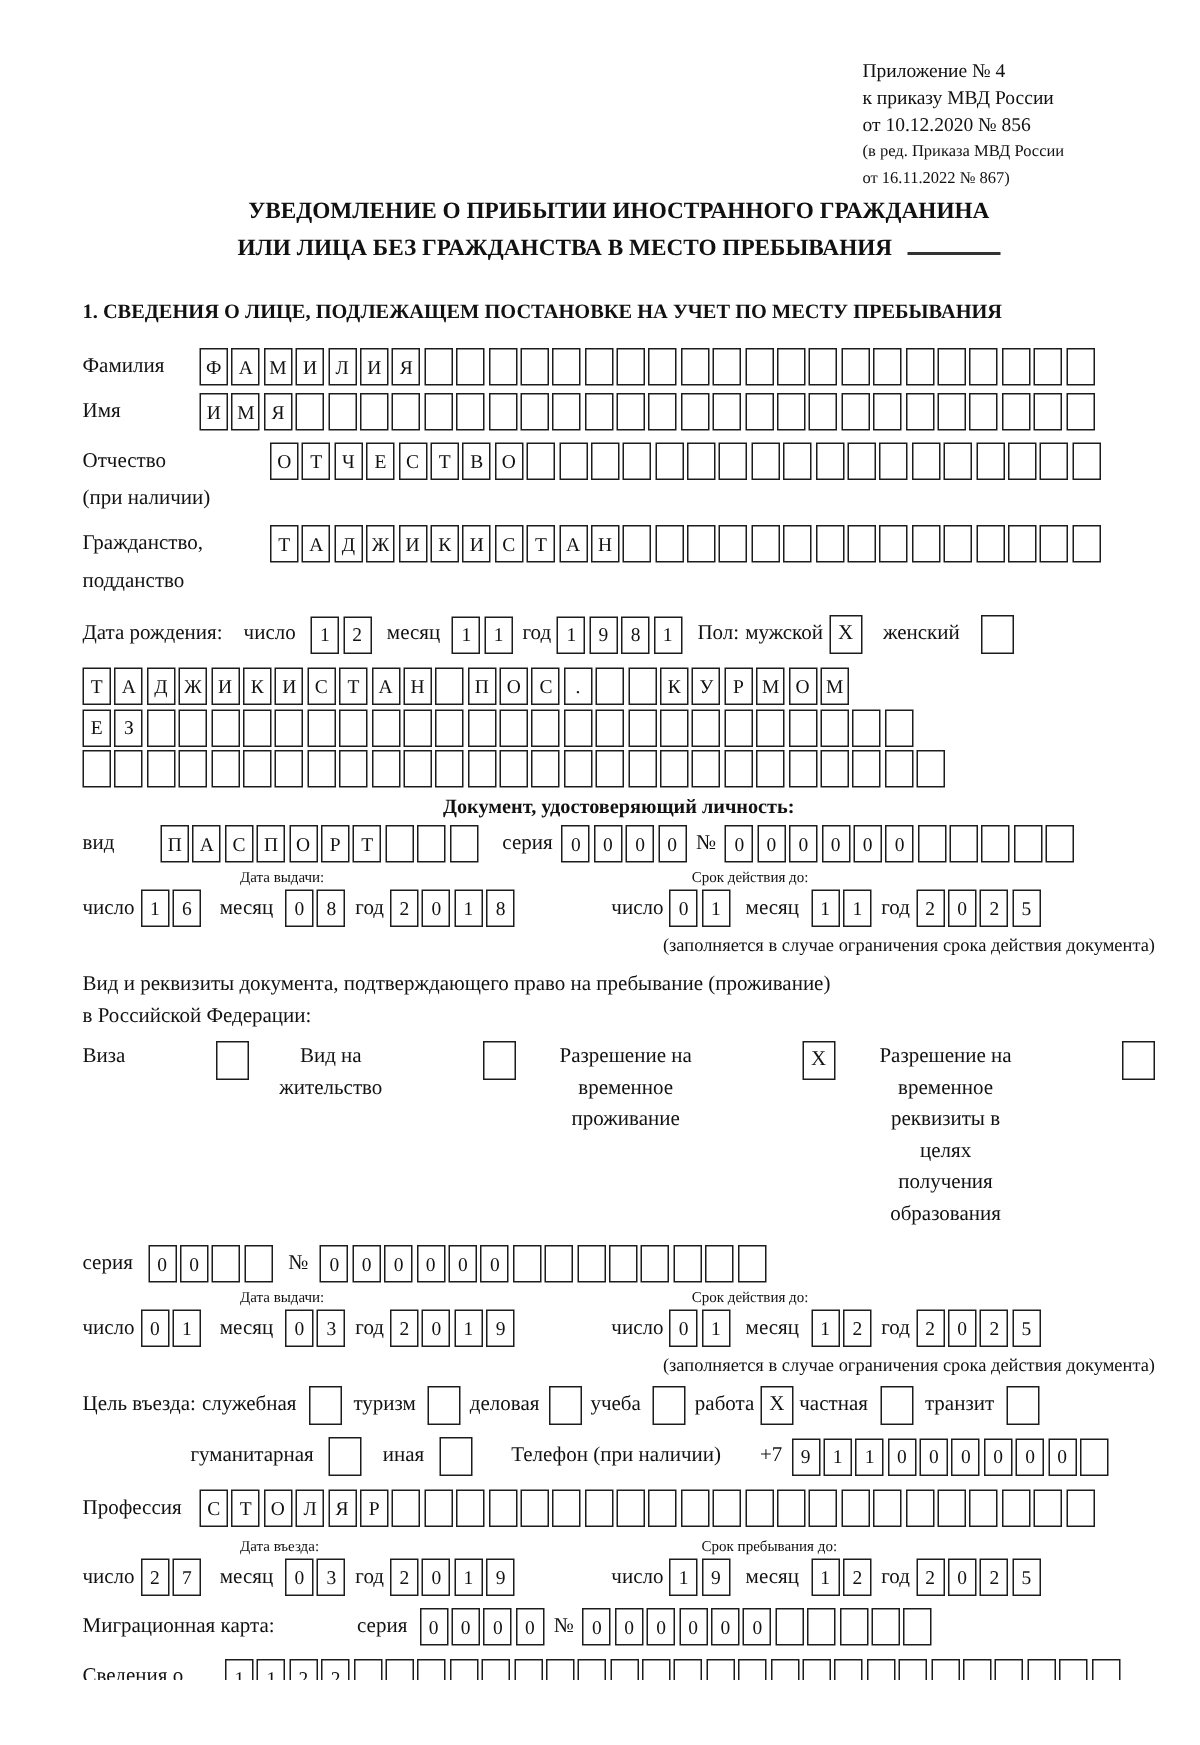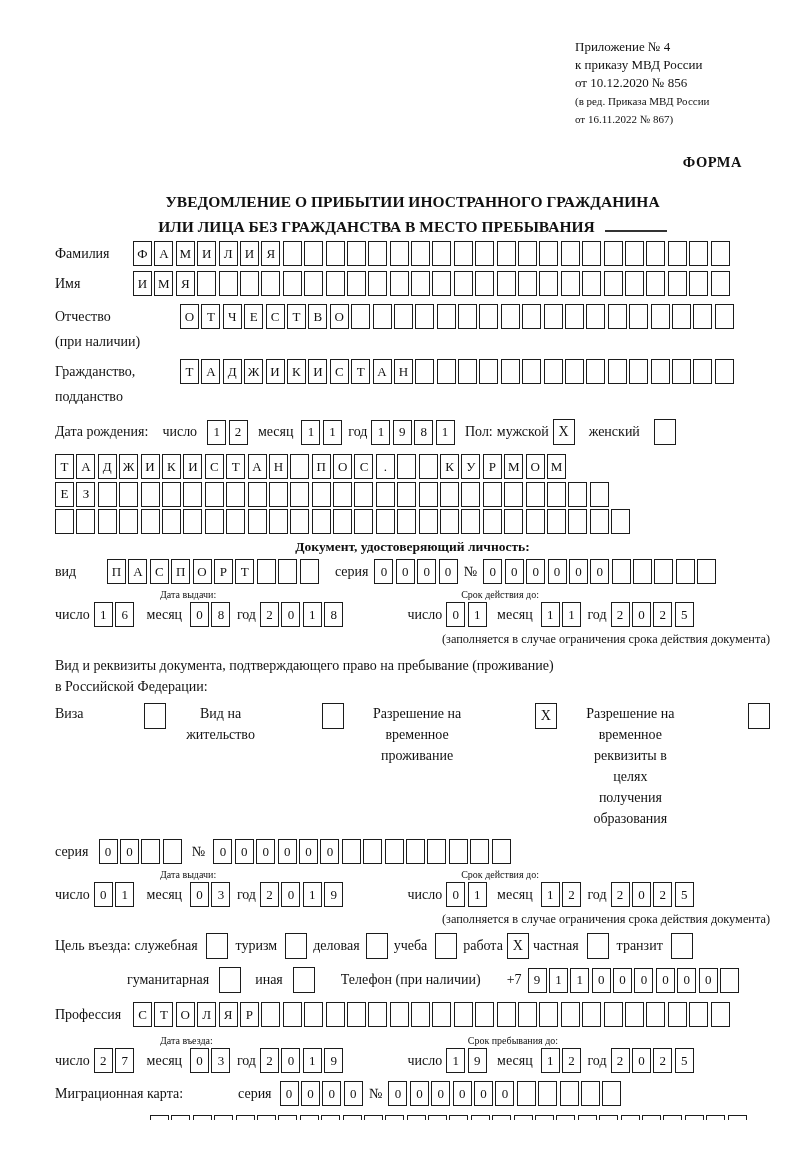--- a/index.html
+++ b/index.html
@@ -41,27 +41,27 @@
 <div class="page">
 
   <div class="hdr-block">
     <div>Приложение № 4</div>
     <div>к приказу МВД России</div>
     <div>от 10.12.2020 № 856</div>
     <div class="ed">(в ред. Приказа МВД России</div>
     <div class="ed">от 16.11.2022 № 867)</div>
   </div>
 
-  <div class="form-label">ФОРМА</div>
 
   <div class="title">
     <div>УВЕДОМЛЕНИЕ О ПРИБЫТИИ ИНОСТРАННОГО ГРАЖДАНИНА</div>
     <div><span>ИЛИ ЛИЦА БЕЗ ГРАЖДАНСТВА В МЕСТО ПРЕБЫВАНИЯ</span><span class="rule"></span></div>
   </div>
 
+  <div class="sec-h">1. СВЕДЕНИЯ О ЛИЦЕ, ПОДЛЕЖАЩЕМ ПОСТАНОВКЕ НА УЧЕТ ПО МЕСТУ ПРЕБЫВАНИЯ</div>
 
   <div class="row">
     <span class="lbl" style="width:78px">Фамилия</span>
     <span class="boxes">
         <span class="box">Ф</span>
         <span class="box">А</span>
         <span class="box">М</span>
         <span class="box">И</span>
         <span class="box">Л</span>
         <span class="box">И</span>

